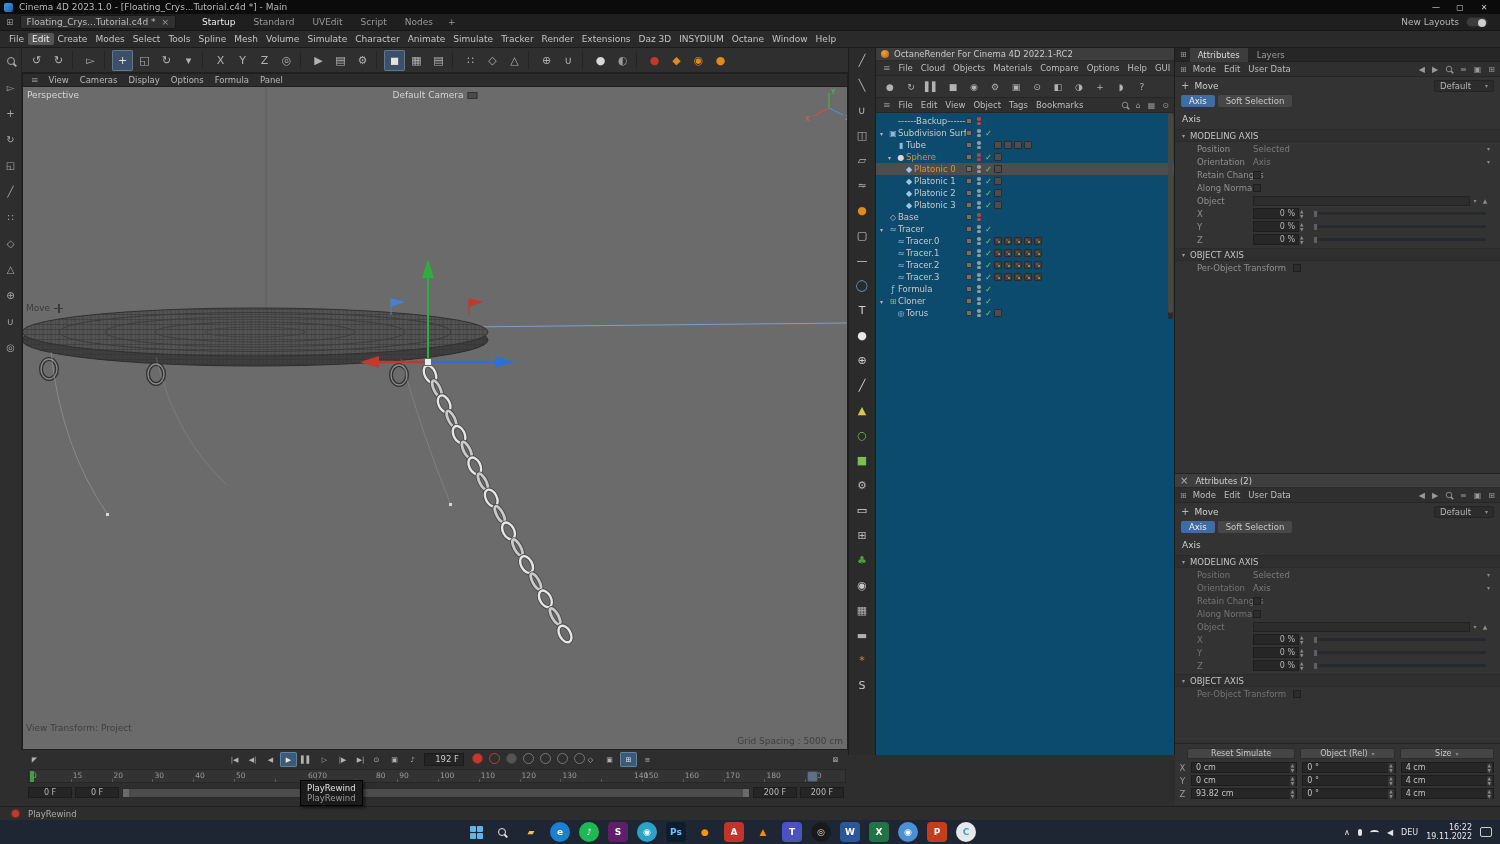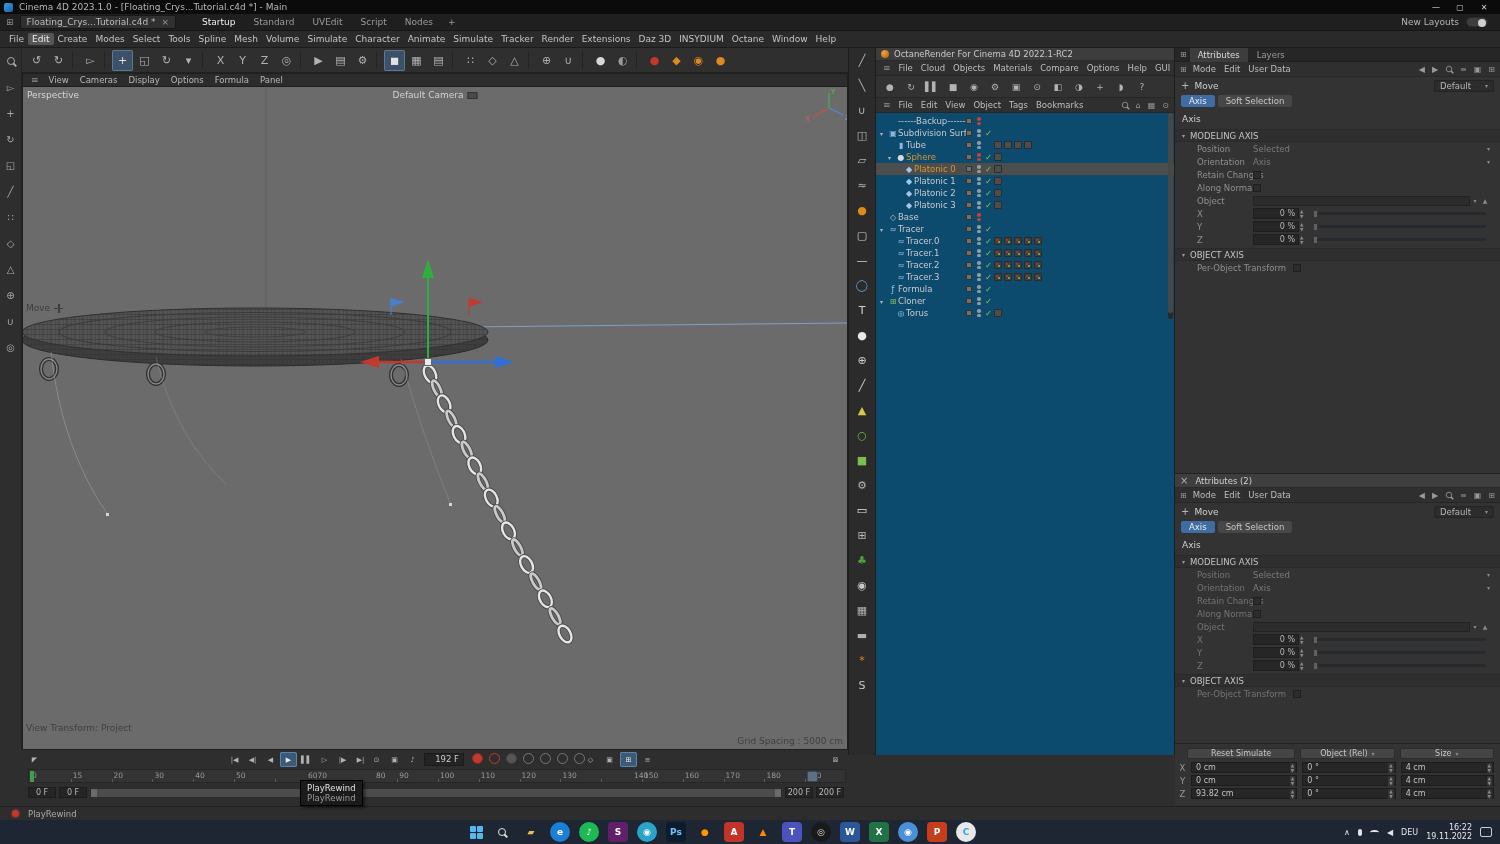--- a/index.html
+++ b/index.html
@@ -150,21 +150,21 @@
   .rc.ring{border-color:#c23a2f;}
   .rc.gfill{background:#555;border-color:#444;}
   .keytools{position:absolute;left:582px;top:2px;display:flex;gap:2px;}
   .tl-expand{position:absolute;right:4px;top:2px;}
   .ruler{position:absolute;left:28px;top:19px;width:818px;height:14px;background:#333;border:1px solid #262626;overflow:hidden;}
   .tick{position:absolute;top:1px;font-size:7.5px;color:#9a9a9a;}
   .tickline{position:absolute;bottom:0;width:1px;height:3px;background:#5a5a5a;}
   .phead{position:absolute;top:1px;width:11px;height:11px;background:#5d6f83;border:1px solid #3d4a58;border-radius:2px;}
   .marker0{position:absolute;left:1px;top:1px;width:4px;height:11px;background:#3f9f46;}
   .rrow{position:absolute;left:28px;top:36px;right:4px;height:13px;display:flex;gap:3px;align-items:center;}
-  .rbox{width:28px;height:11px;background:#252525;border:1px solid #1c1c1c;color:#b8b8b8;font-size:8px;display:flex;align-items:center;justify-content:center;flex-shrink:0;}
+  .rbox{width:44px;height:11px;background:#252525;border:1px solid #1c1c1c;color:#b8b8b8;font-size:8px;display:flex;align-items:center;justify-content:center;flex-shrink:0;}
   .rtrack{flex:1;height:10px;background:#4c4c4c;border:1px solid #2a2a2a;position:relative;}
   .rtrack::before,.rtrack::after{content:'';position:absolute;top:0;width:6px;height:100%;background:#6a6a6a;}
   .rtrack::before{left:0;} .rtrack::after{right:0;}
   .ttip{position:absolute;left:300px;top:30px;background:#1b1b1b;border:1px solid #000;box-shadow:2px 2px 3px rgba(0,0,0,.5);padding:2px 6px;font-size:8.5px;z-index:5;}
   .ttip .l1{color:#e3e3e3;}
   .ttip .l2{color:#9a9a9a;}
 
   
   .status{left:0;top:806px;width:1500px;height:14px;background:#2d2d2d;border-top:1px solid #202020;display:flex;align-items:center;gap:9px;padding-left:12px;font-size:8.5px;color:#ababab;}
   .reddot{width:7px;height:7px;border-radius:50%;background:#c23a2f;box-shadow:0 0 3px #c23a2f;flex-shrink:0;}

